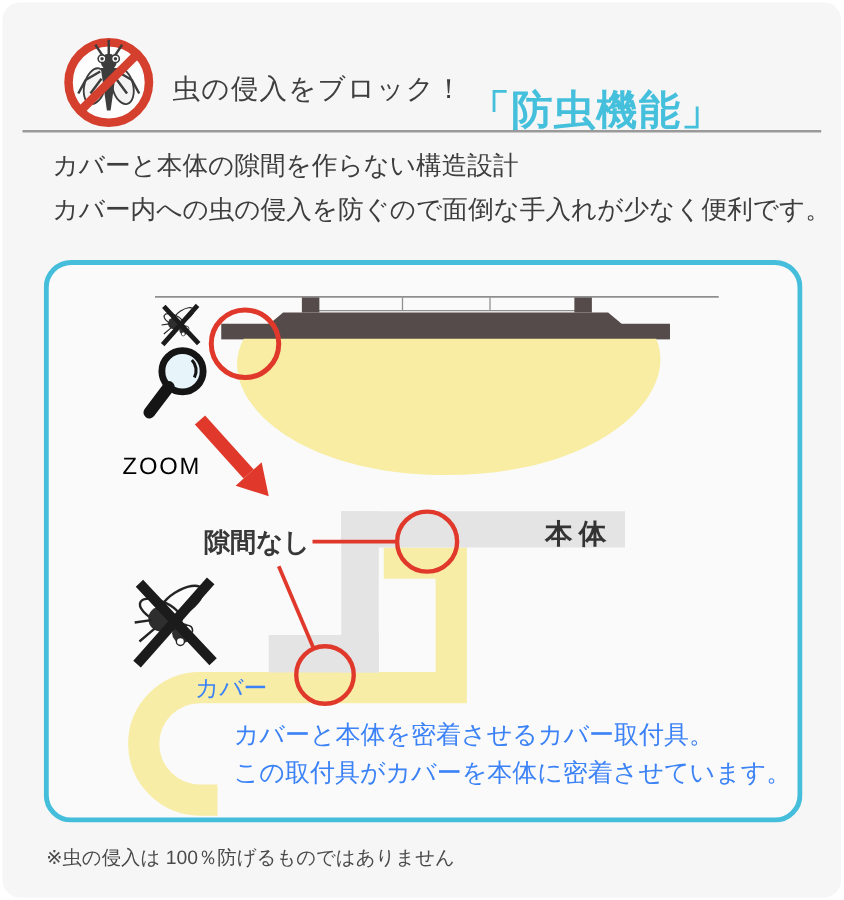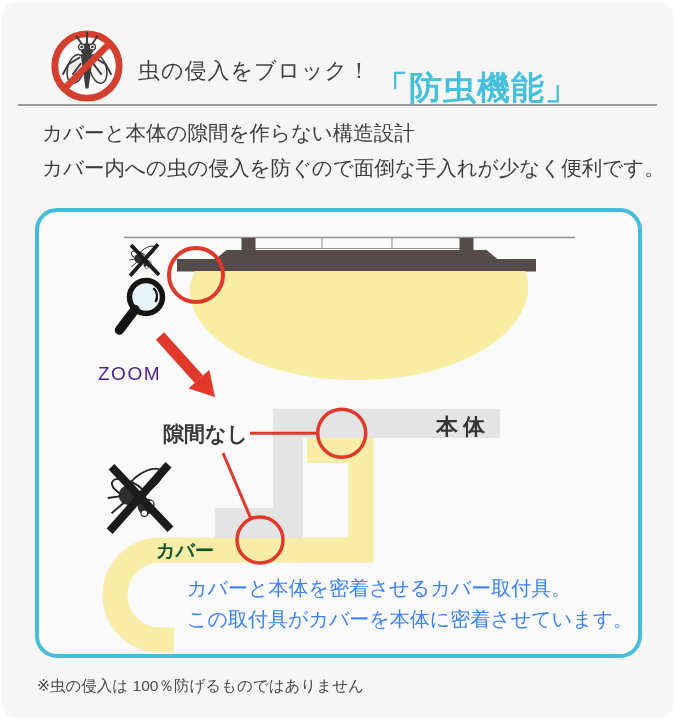--- a/index.html
+++ b/index.html
@@ -10,24 +10,24 @@
   .card{position:absolute;left:2px;top:2px;right:2px;bottom:2px;background:#f6f6f6;border-radius:14px;}
   .abs{position:absolute;}
   
   .title-row{left:138px;top:40px;height:62px;display:flex;align-items:center;gap:4px;}
   .title-plain{font-size:22px;font-weight:500;color:#3f3f3f;letter-spacing:1px;}
   .title-accent{font-size:33px;font-weight:700;color:#45c0dc;letter-spacing:1px;margin-top:35px;}
   .divider{left:18px;top:104px;width:639px;height:2px;background:#9a9a9a;}
   
   .desc{left:42px;top:116px;font-size:20.5px;line-height:34.5px;color:#3d3d3d;font-weight:500;}
   
-  .zoom-label{left:98px;top:363px;font-size:19px;letter-spacing:1.5px;color:#4c1d95;font-weight:500;}
+  .zoom-label{left:98px;top:363px;font-size:19px;letter-spacing:1.5px;color:#000000;font-weight:500;}
   .no-gap-label{left:163px;top:420px;font-size:21px;font-weight:600;color:#383838;}
   .body-label{left:436px;top:412px;font-size:22px;font-weight:600;color:#333;letter-spacing:5px;}
-  .cover-label{left:156px;top:538px;font-size:19px;font-weight:700;color:#14532d;}
+  .cover-label{left:156px;top:538px;font-size:19px;font-weight:400;color:#3b82f6;}
   .caption{left:187px;top:573px;font-size:20px;line-height:31px;color:#3b82f6;font-weight:500;}
   .footer-note{left:37px;top:676px;font-size:15.5px;color:#4a4a4a;}
 </style>
 </head>
 <body>
 
 <div class="page">
   <div class="card"></div>
 
   <svg class="abs" style="left:48px;top:27px;" width="78" height="78" viewBox="0 0 80 80">

